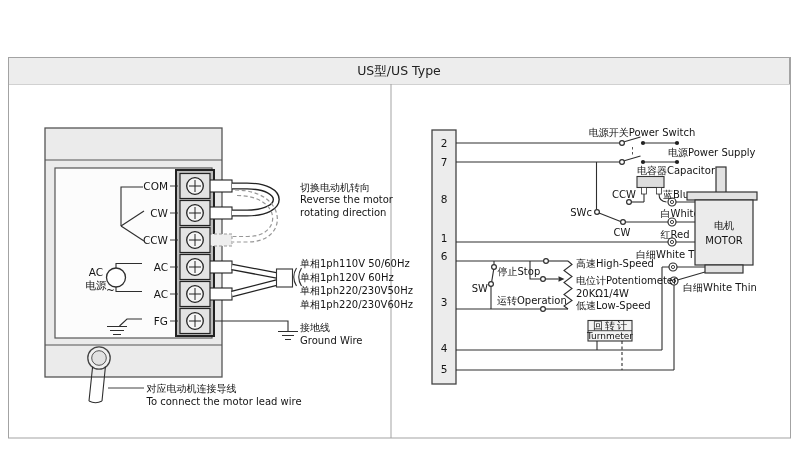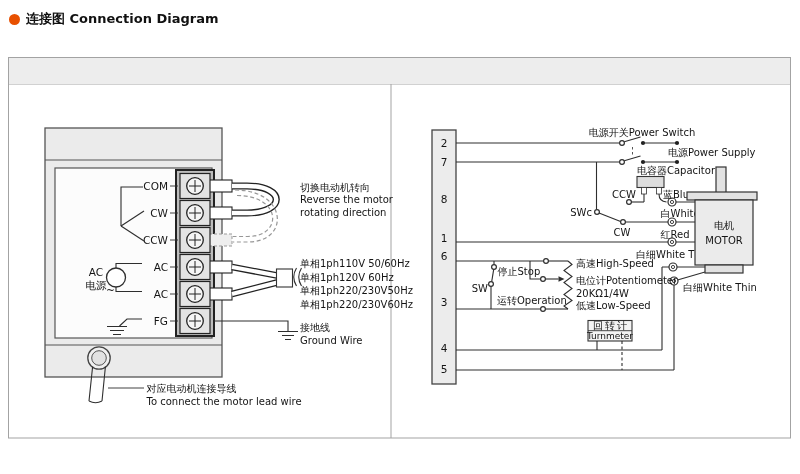--- a/index.html
+++ b/index.html
@@ -28,26 +28,23 @@
   .tube-in2{stroke:#fff;stroke-width:4;fill:none;}
   .dashwire{stroke:#979797;stroke-width:1.2;fill:none;stroke-dasharray:4 2.6;}
   .contact{fill:#fff;stroke:#2e2e2e;stroke-width:1.2;}
   .dot{fill:#1e1e1e;stroke:none;}
 </style>
 </head>
 <body>
 
 <div class="page">
 
-  <div class="title-row">
-    <span class="bullet"></span>
-    <span class="title-text">连接图 Connection Diagram</span>
-  </div>
 
   <div class="hdr">
+    <div class="hdr-cell first">US型/US Type</div>
   </div>
 
   <svg width="783" height="355" viewBox="8 84 783 355">
 
     <rect x="8.5" y="84" width="782" height="354" fill="#ffffff" stroke="#a3a3a3" stroke-width="1"></rect>
     <line x1="391" y1="84" x2="391" y2="438" stroke="#a3a3a3" stroke-width="1"></line>
 
     <g>
       <rect x="45" y="128" width="177" height="249" fill="#ebebeb" stroke="#555" stroke-width="1.3"></rect>
       <line x1="45" y1="160" x2="222" y2="160" stroke="#555" stroke-width="1.1"></line>

